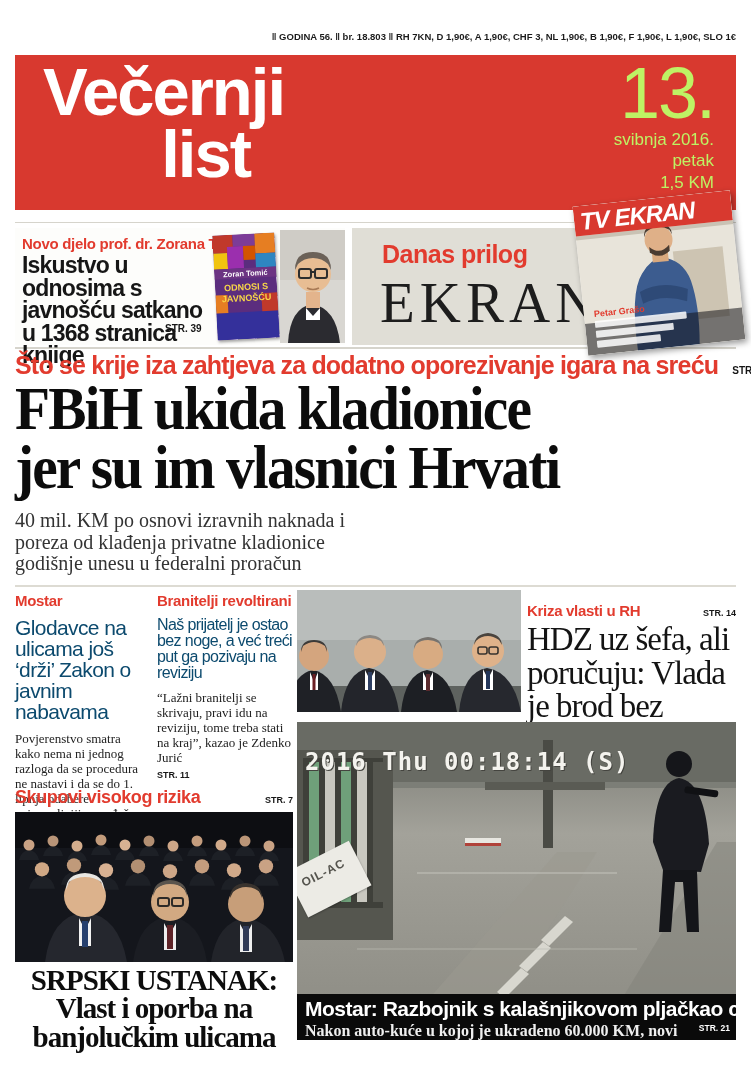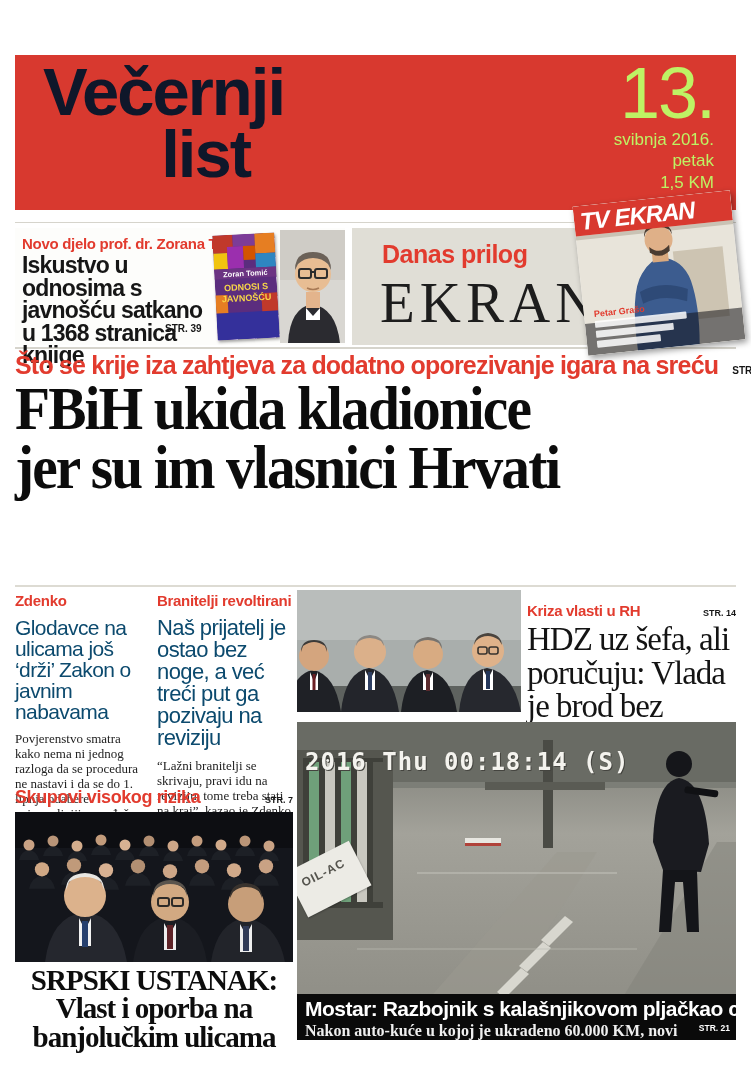--- a/index.html
+++ b/index.html
@@ -5,21 +5,21 @@
   html,body{margin:0;padding:0;background:#ffffff;}
   .page{position:relative;width:751px;height:1080px;background:#fff;overflow:hidden;
         font-family:"Liberation Sans",sans-serif;color:#111;}
   .abs{position:absolute;}
 
   
   .issue-line{top:31px;right:15px;font-size:9.5px;font-weight:bold;color:#1b1b1b;letter-spacing:0;}
 
   
   .masthead{top:55px;left:15px;width:721px;height:155px;background:#d8392f;}
-  .logo{position:absolute;left:28px;top:6px;line-height:0.92;color:#0f172a;font-weight:bold;letter-spacing:-2px;}
+  .logo{position:absolute;left:28px;top:6px;line-height:0.92;color:#ffffff;font-weight:bold;letter-spacing:-2px;}
   .logo .l1{font-size:67px;}
   .logo .l2{font-size:67px;text-align:right;padding-right:34px;}
   .dateblock{position:absolute;right:22px;top:2px;text-align:right;color:#bef264;}
   .date-day{font-size:72px;font-weight:100;line-height:1.0;letter-spacing:-2px;}
   .date-month,.date-weekday,.date-price{font-size:17px;line-height:1.25;}
   .date-edition{font-size:16px;font-weight:bold;line-height:1.4;}
 
   
   .promo-rule-top{top:222px;left:15px;width:721px;height:1px;background:#d6d4cc;}
   .promo-rule-bot{top:347px;left:15px;width:721px;height:2px;background:#d6d4cc;}
@@ -92,20 +92,21 @@
   .cctv-cap .c1{position:absolute;left:8px;top:3px;font-size:21px;font-weight:bold;letter-spacing:-0.5px;white-space:nowrap;}
   .cctv-cap .c2{position:absolute;left:8px;top:28px;font-family:"Liberation Serif",serif;
                 font-size:16px;font-weight:bold;color:#efefef;}
   .cctv-cap .ref{position:absolute;right:6px;top:29px;font-size:8.5px;font-weight:bold;color:#fff;}
 </style>
 </head>
 <body>
 
 <div class="page">
 
+  <div class="abs issue-line">‖ GODINA 56.  ‖ br. 18.803 ‖ RH 7KN, D 1,90€, A 1,90€, CHF 3, NL 1,90€, B 1,90€, F 1,90€, L 1,90€, SLO 1€</div>
 
   <div class="abs masthead">
     <div class="logo">
       <div class="l1">Večernji</div>
       <div class="l2">list</div>
     </div>
     <div class="dateblock">
       <div class="date-day">13.</div>
       <div class="date-month">svibnja 2016.</div>
       <div class="date-weekday">petak</div>
@@ -182,33 +183,34 @@
 
   <div class="abs lead-kicker">
     <span>Što se krije iza zahtjeva za dodatno oporezivanje igara na sreću</span><span class="ref">STR. 3</span>
   </div>
 
   <div class="abs lead-headline">
     <div>FBiH ukida kladionice</div>
     <div>jer su im vlasnici Hrvati</div>
   </div>
 
+  <div class="abs deck left">40 mil. KM po osnovi izravnih naknada i poreza od klađenja privatne kladionice godišnje unesu u federalni proračun</div>
 
   <div class="abs rule-mid"></div>
 
   <div class="abs story story1">
-    <div class="kicker">Zdenko</div>
+    <div class="kicker">Mostar</div>
     <div class="hl">Glodavce na ulicama još ‘drži’ Zakon o javnim nabavama</div>
     <div class="body">Povjerenstvo smatra kako nema ni jednog razloga da se procedura ne nastavi i da se do 1. lipnja odabere najpovoljniji ponuđač</div>
     <div class="ref">STR. 9</div>
   </div>
 
   <div class="abs story story2">
     <div class="kicker">Branitelji revoltirani</div>
-    <div class="hl" style="font-size:22px;">Naš prijatelj je ostao bez noge, a već treći put ga pozivaju na reviziju</div>
+    <div class="hl" style="font-size:16px;">Naš prijatelj je ostao bez noge, a već treći put ga pozivaju na reviziju</div>
     <div class="body">“Lažni branitelji se skrivaju, pravi idu na reviziju, tome treba stati na kraj”, kazao je Zdenko Jurić</div>
     <div class="ref">STR. 11</div>
   </div>
 
   <svg class="abs photo-politicians" viewBox="0 0 224 122">
     <rect width="224" height="122" fill="#a9aeac"></rect>
     <rect y="0" width="224" height="50" fill="#b9bdbb"></rect>
     <rect y="96" width="224" height="26" fill="#5e625f"></rect>
 
     <path d="M-10,122 Q-6,84 16,80 Q38,84 44,122 Z" fill="#1f2126"></path>

